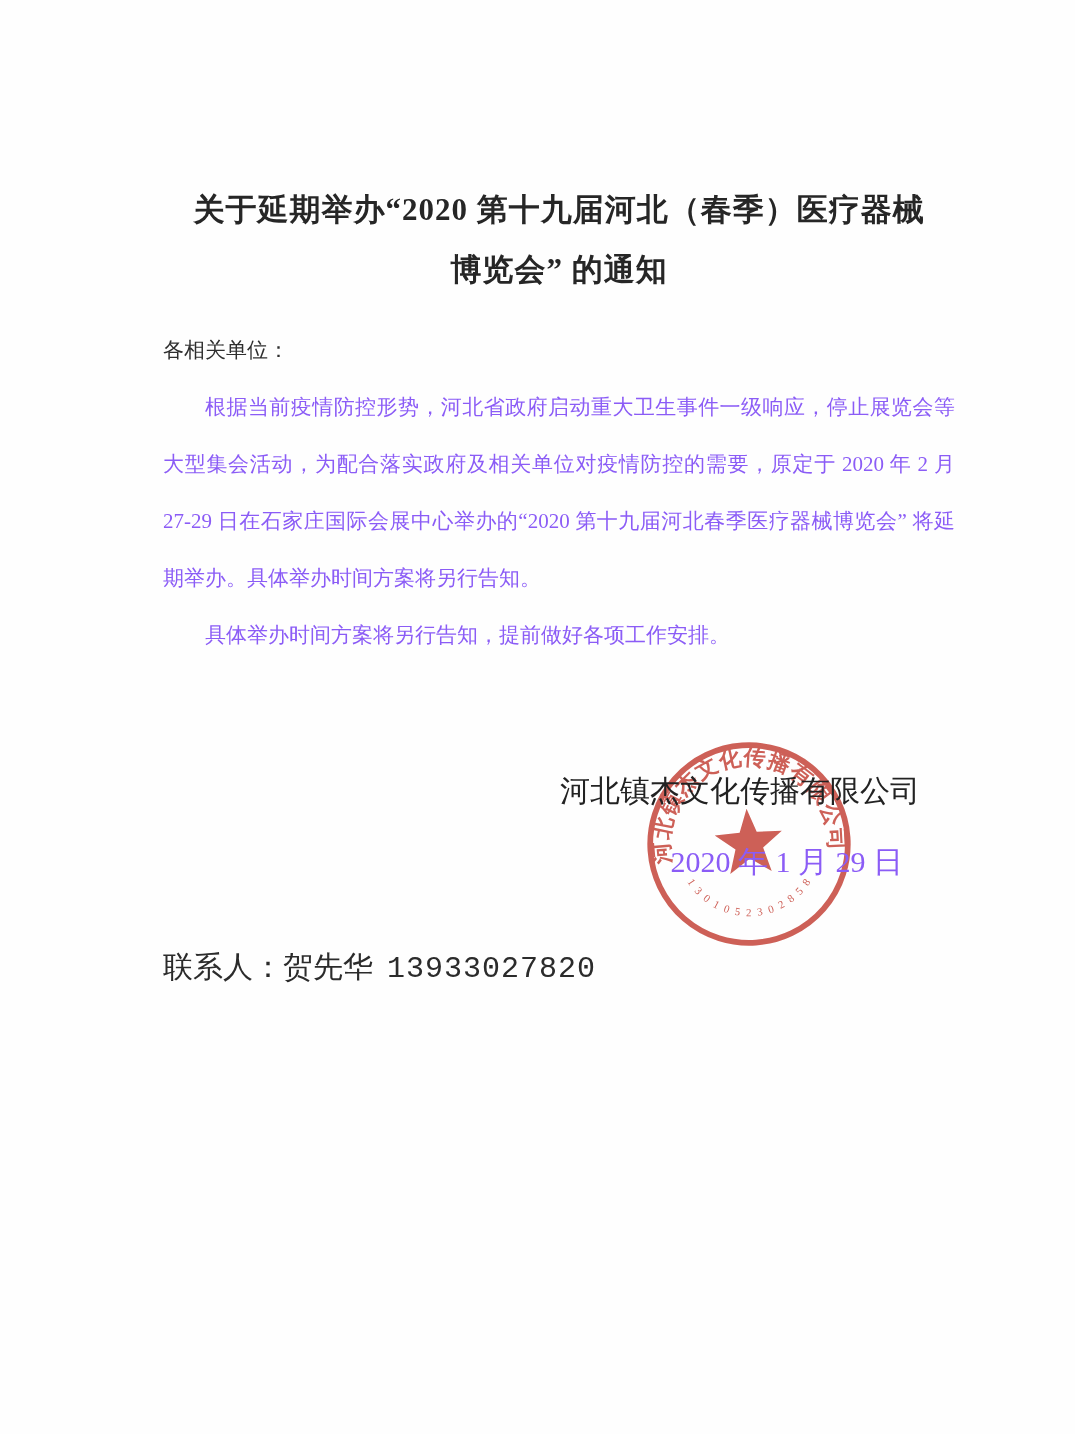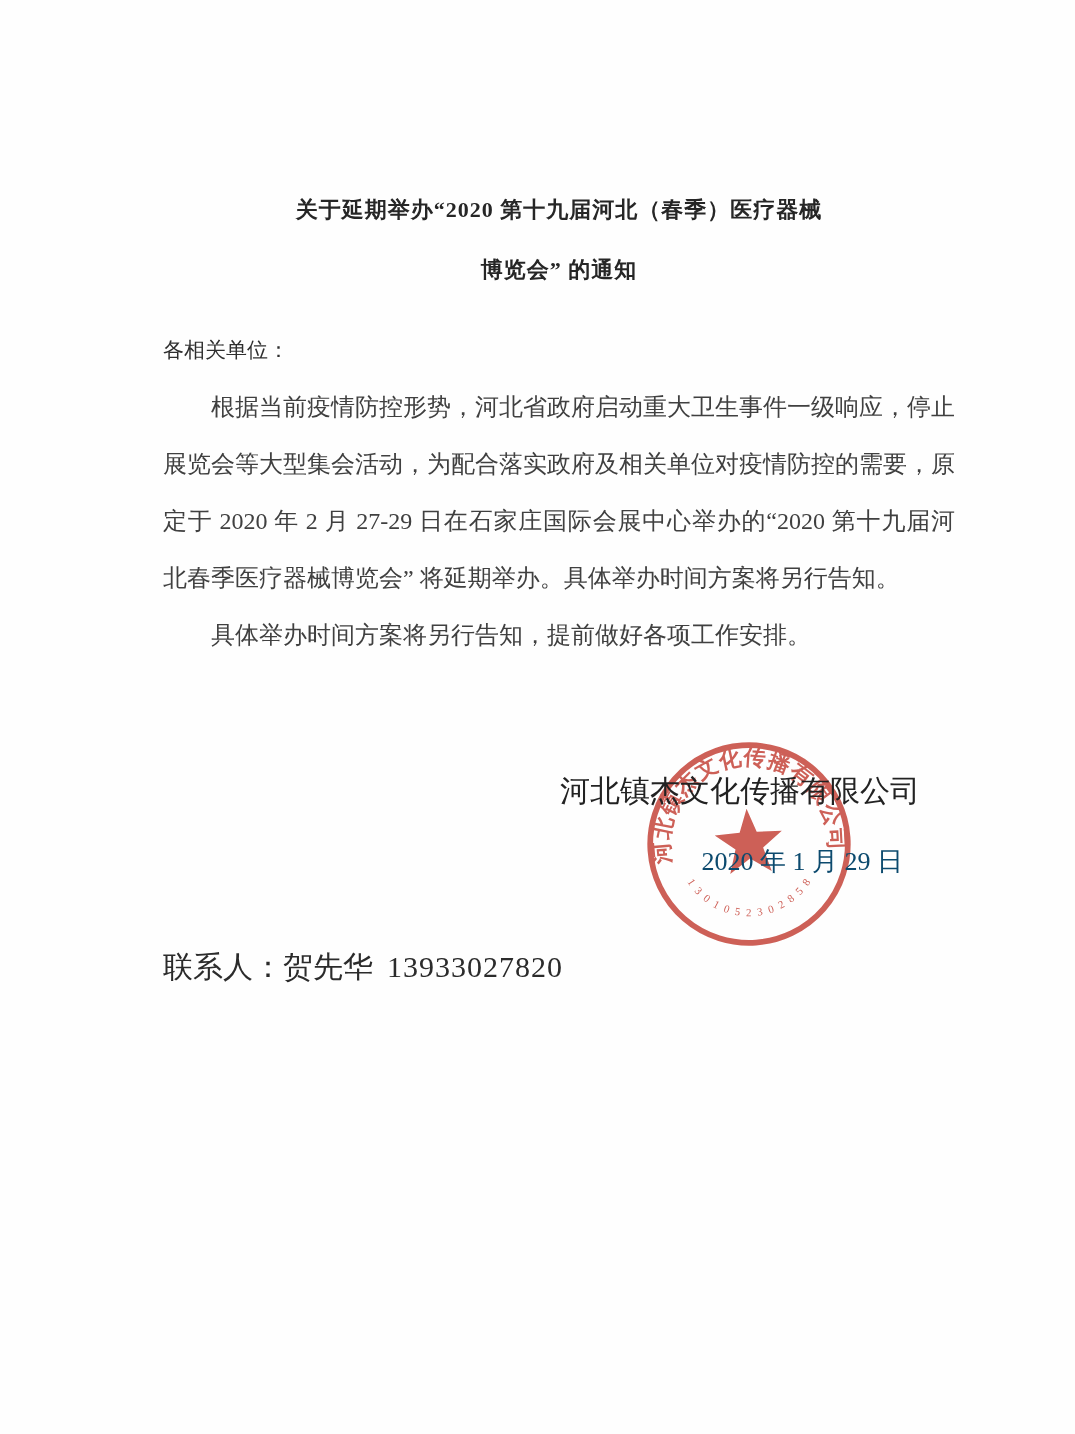--- a/index.html
+++ b/index.html
@@ -15,66 +15,66 @@
     background:#fefefe;
     color:#2e2e2e;
   }
   .content {
     position:absolute;
     left:163px; top:180px;
     width:792px;
   }
   .title {
     text-align:center;
-    font-size:22px;
+    font-size:31px;
     font-weight:600;
     line-height:60px;
     letter-spacing:1px;
     color:#262626;
     margin-bottom:22px;
   }
   .salutation {
     font-size:21px;
     line-height:57px;
   }
   .para {
-    font-size:24px;
+    font-size:21px;
     line-height:57px;
     text-align:justify;
     text-indent:2em;
-    color:#404040;
+    color:#8b5cf6;
   }
   .sig-block {
     position:relative;
     z-index:2;
     margin-top:98px;
     text-align:right;
   }
   .sig-company {
     font-size:30px;
     line-height:57px;
     padding-right:35px;
     color:#222;
   }
   .sig-date {
-    font-size:26px;
+    font-size:30px;
     line-height:57px;
     padding-right:52px;
     margin-top:14px;
-    color:#0c4a6e;
+    color:#8b5cf6;
     text-align:right;
   }
   .contacts {
     margin-top:48px;
     font-size:30px;
     line-height:57px;
     color:#2b2b2b;
   }
   .contact-line2 { text-indent:4em; }
-  .phone { margin-left:14px; letter-spacing:1px; }
+  .phone { margin-left:14px; letter-spacing:1px;font-family:Liberation Mono, monospace; }
   .stamp {
     position:absolute;
     left:645px; top:740px;
     width:208px; height:208px;
     z-index:1;
     opacity:0.88;
     mix-blend-mode:multiply;
     transform:rotate(-4deg);
   }
 </style>

